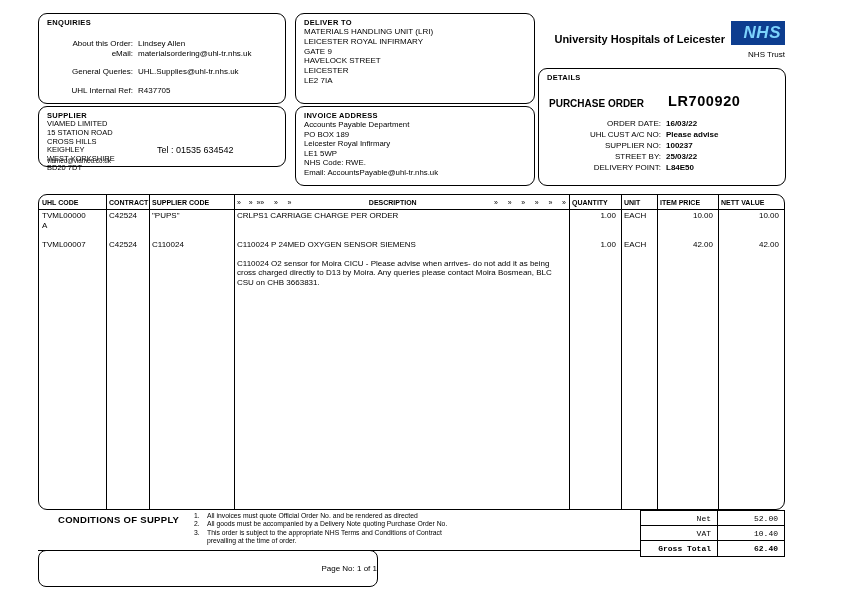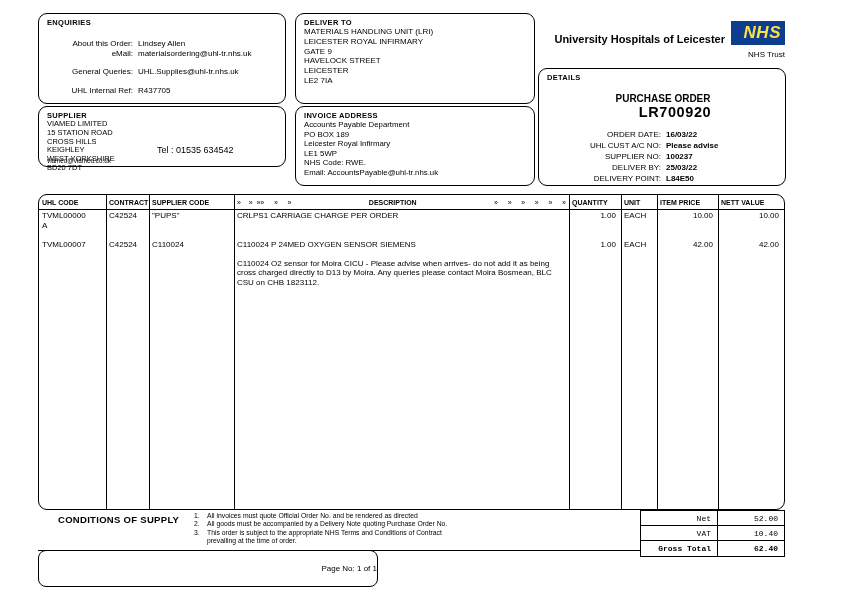--- a/index.html
+++ b/index.html
@@ -20,27 +20,27 @@
 
   
   #deliverto { left:295px; top:13px; width:240px; height:91px; }
   .addr-line { font-size:8px; line-height:9.8px; }
   #deliverto .addr-line:first-of-type { margin-top:4px; }
 
   
   .brand-org { position:absolute; left:520px; top:33px; width:205px; text-align:right;
     font-weight:700; font-size:11px; }
   .nhs-logo { position:absolute; left:731px; top:21px; width:54px; height:24px;
-    background:#0d3d8f; color:#fde047; display:flex; align-items:center; justify-content:flex-end;
+    background:#0d3d8f; color:#7dd3fc; display:flex; align-items:center; justify-content:flex-end;
     padding-right:4px; font-weight:700; font-style:italic; font-size:17px; letter-spacing:.5px; }
   .nhs-trust { position:absolute; left:665px; top:50px; width:120px; text-align:right; font-size:8px; }
 
   
   #details { left:538px; top:68px; width:248px; height:118px; }
-  .po-row { margin-top:11px; display:flex; align-items:center; padding-left:2px;flex-direction:column; }
+  .po-row { margin-top:11px; display:flex; align-items:flex-end; padding-left:2px; }
   .po-label { font-size:10px; font-weight:700; }
   .po-number { font-size:14.5px; font-weight:700; margin-left:24px; letter-spacing:.6px; }
   .details-fields { margin-top:9px; }
   .dkv { display:flex; font-size:8px; line-height:11px; }
   .dkv .k { width:114px; text-align:right; flex:0 0 auto; }
   .dkv .v { margin-left:5px; font-weight:700; }
 
   
   #supplier { left:38px; top:106px; width:248px; height:61px; }
   #supplier .addr-line { font-size:7.5px; line-height:8.8px; }
@@ -142,21 +142,21 @@
       </div>
       <div class="dkv">
         <span class="k">UHL CUST A/C NO:</span>
         <span class="v">Please advise</span>
       </div>
       <div class="dkv">
         <span class="k">SUPPLIER NO:</span>
         <span class="v">100237</span>
       </div>
       <div class="dkv">
-        <span class="k">DELIVER BY:</span>
+        <span class="k">STREET BY:</span>
         <span class="v">25/03/22</span>
       </div>
       <div class="dkv">
         <span class="k">DELIVERY POINT:</span>
         <span class="v">L84E50</span>
       </div>
     </div>
   </div>
 
   <div class="rbox" id="supplier">
@@ -216,21 +216,21 @@
       <div class="td num">10.00</div>
       <div class="td num">10.00</div>
     </div>
 
     <div class="grid8 trow second">
       <div class="td">TVML00007</div>
       <div class="td">C42524</div>
       <div class="td">C110024</div>
       <div class="td">
         <div>C110024 P 24MED OXYGEN SENSOR SIEMENS</div>
-        <div class="desc2">C110024 O2 sensor for Moira CICU - Please advise when arrives- do not add it as being cross charged directly to D13 by Moira. Any queries please contact Moira Bosmean, BLC CSU on CHB 1823112.</div>
+        <div class="desc2">C110024 O2 sensor for Moira CICU - Please advise when arrives- do not add it as being cross charged directly to D13 by Moira. Any queries please contact Moira Bosmean, BLC CSU on CHB 3663831.</div>
       </div>
       <div class="td num">1.00</div>
       <div class="td">EACH</div>
       <div class="td num">42.00</div>
       <div class="td num">42.00</div>
     </div>
   </div>
 
   <div class="cond-title">CONDITIONS OF SUPPLY</div>
   <div class="cond-list">

